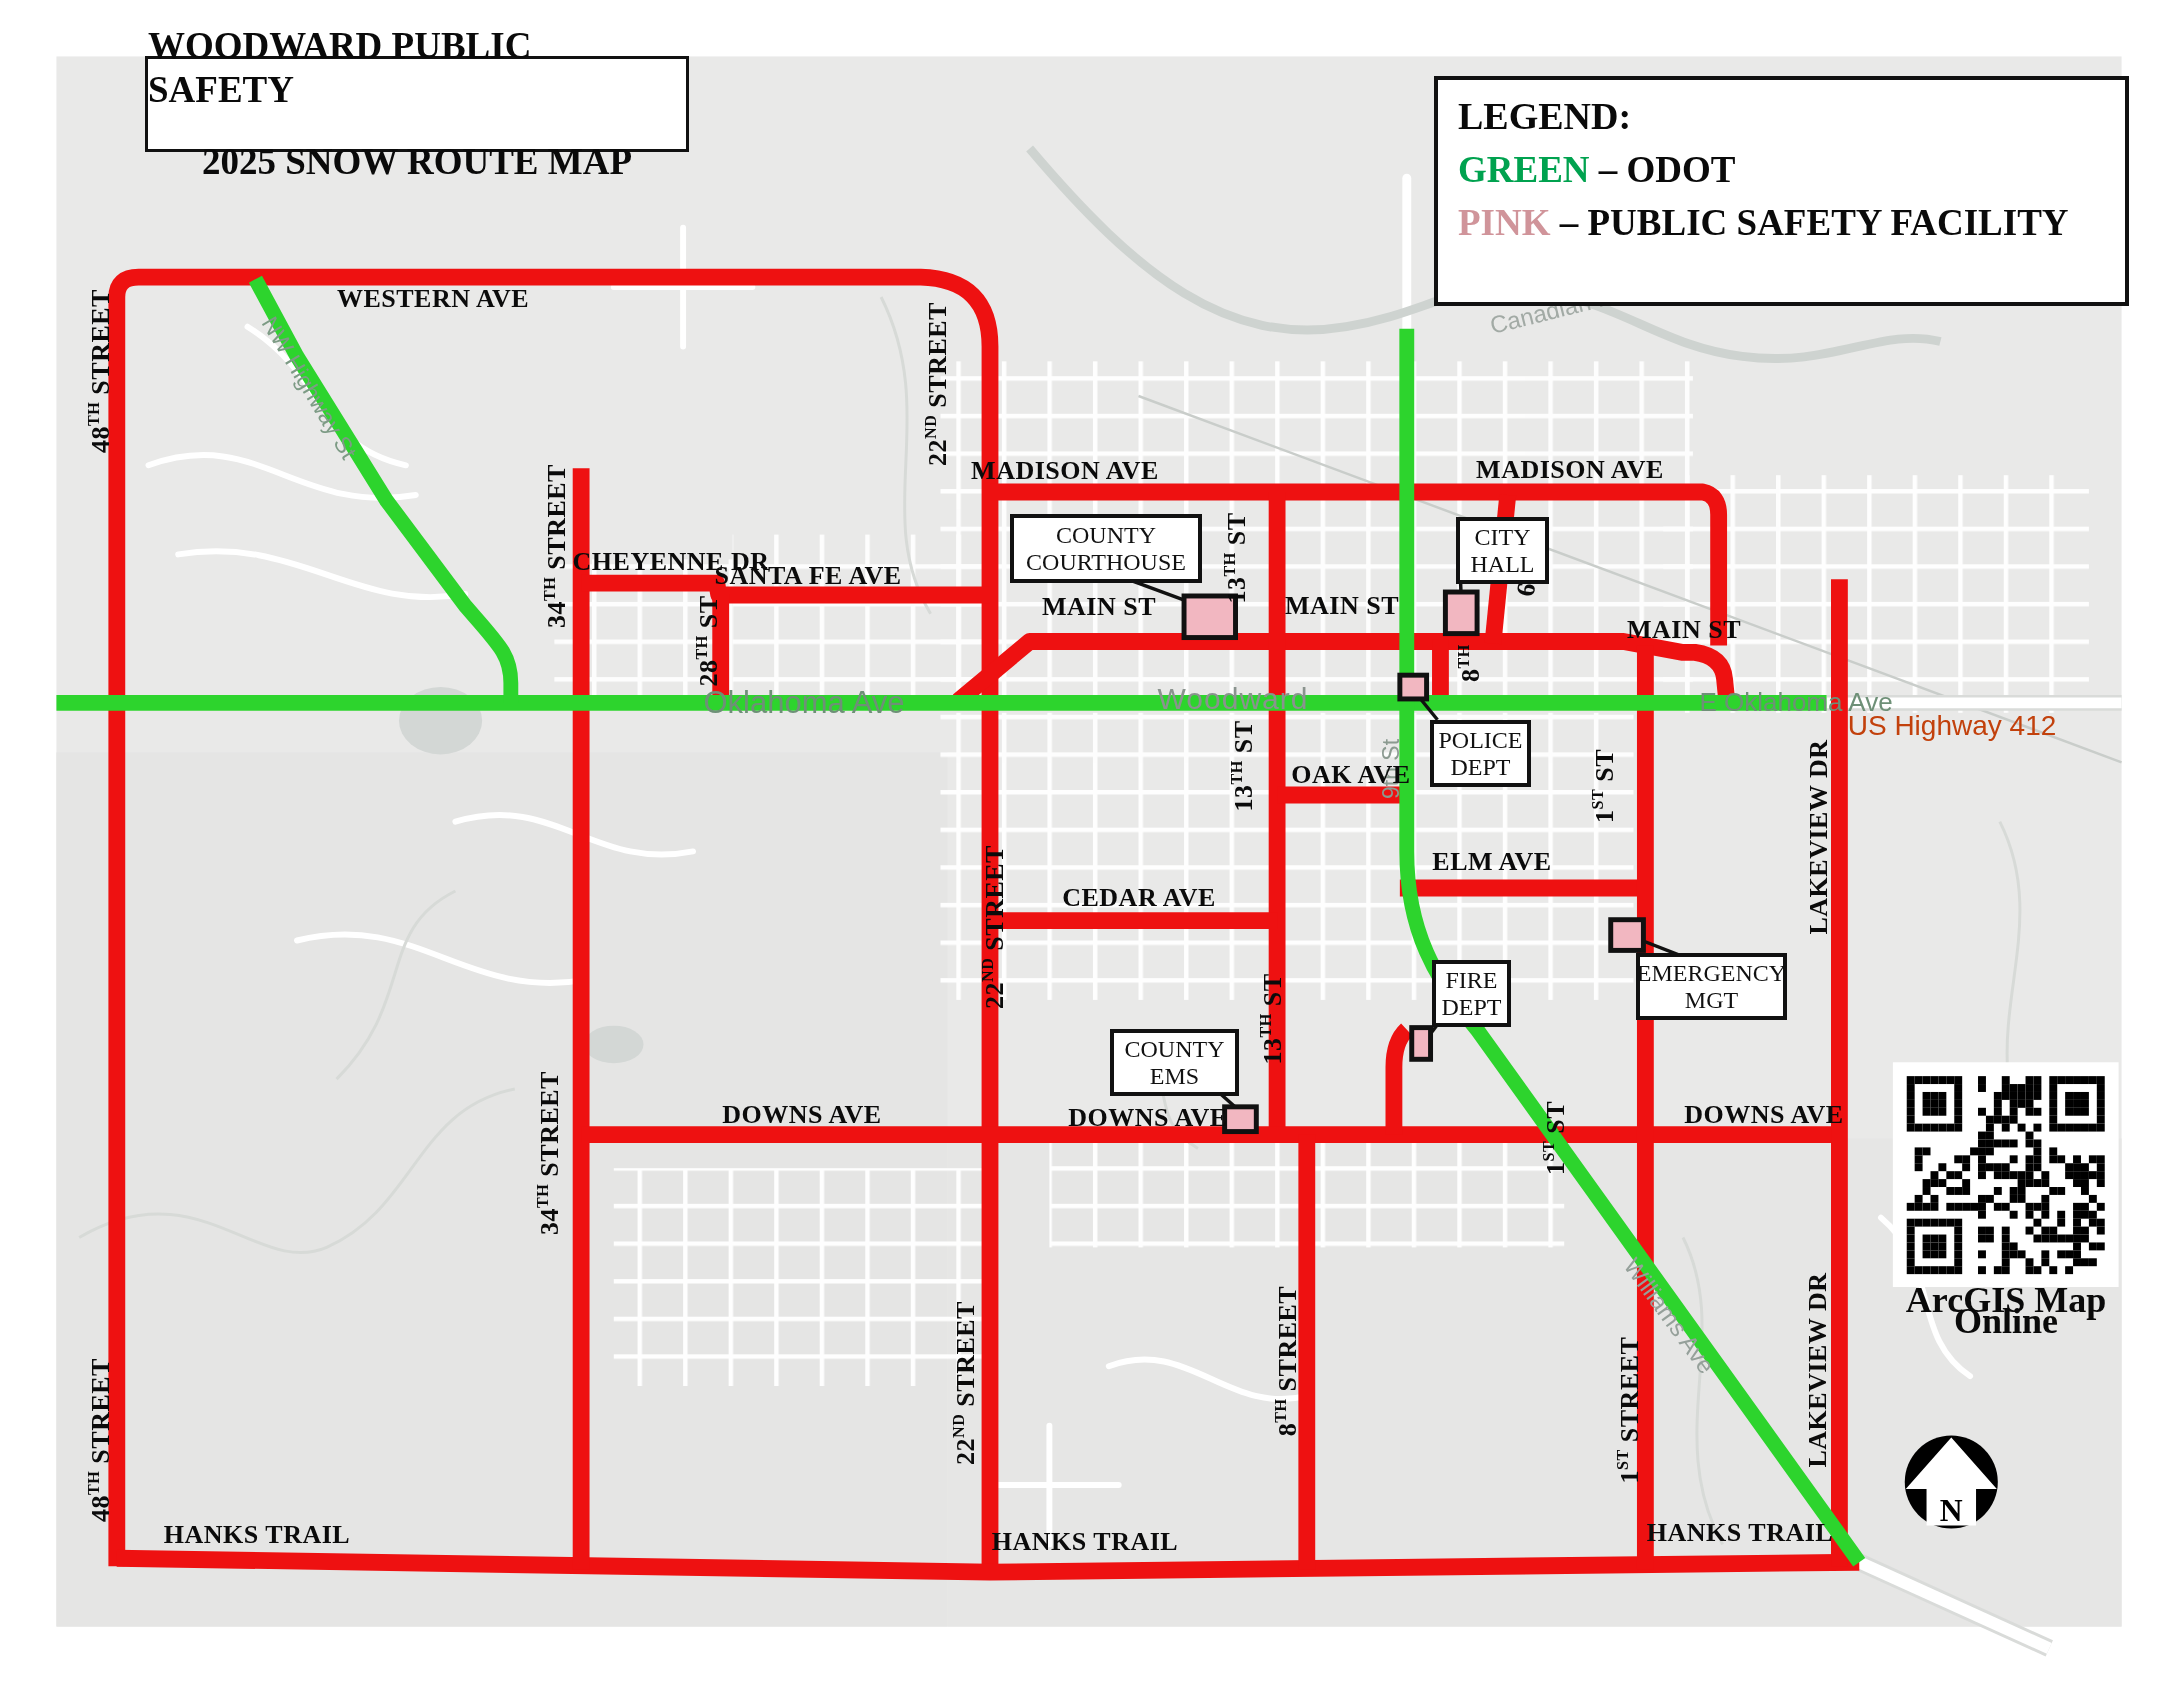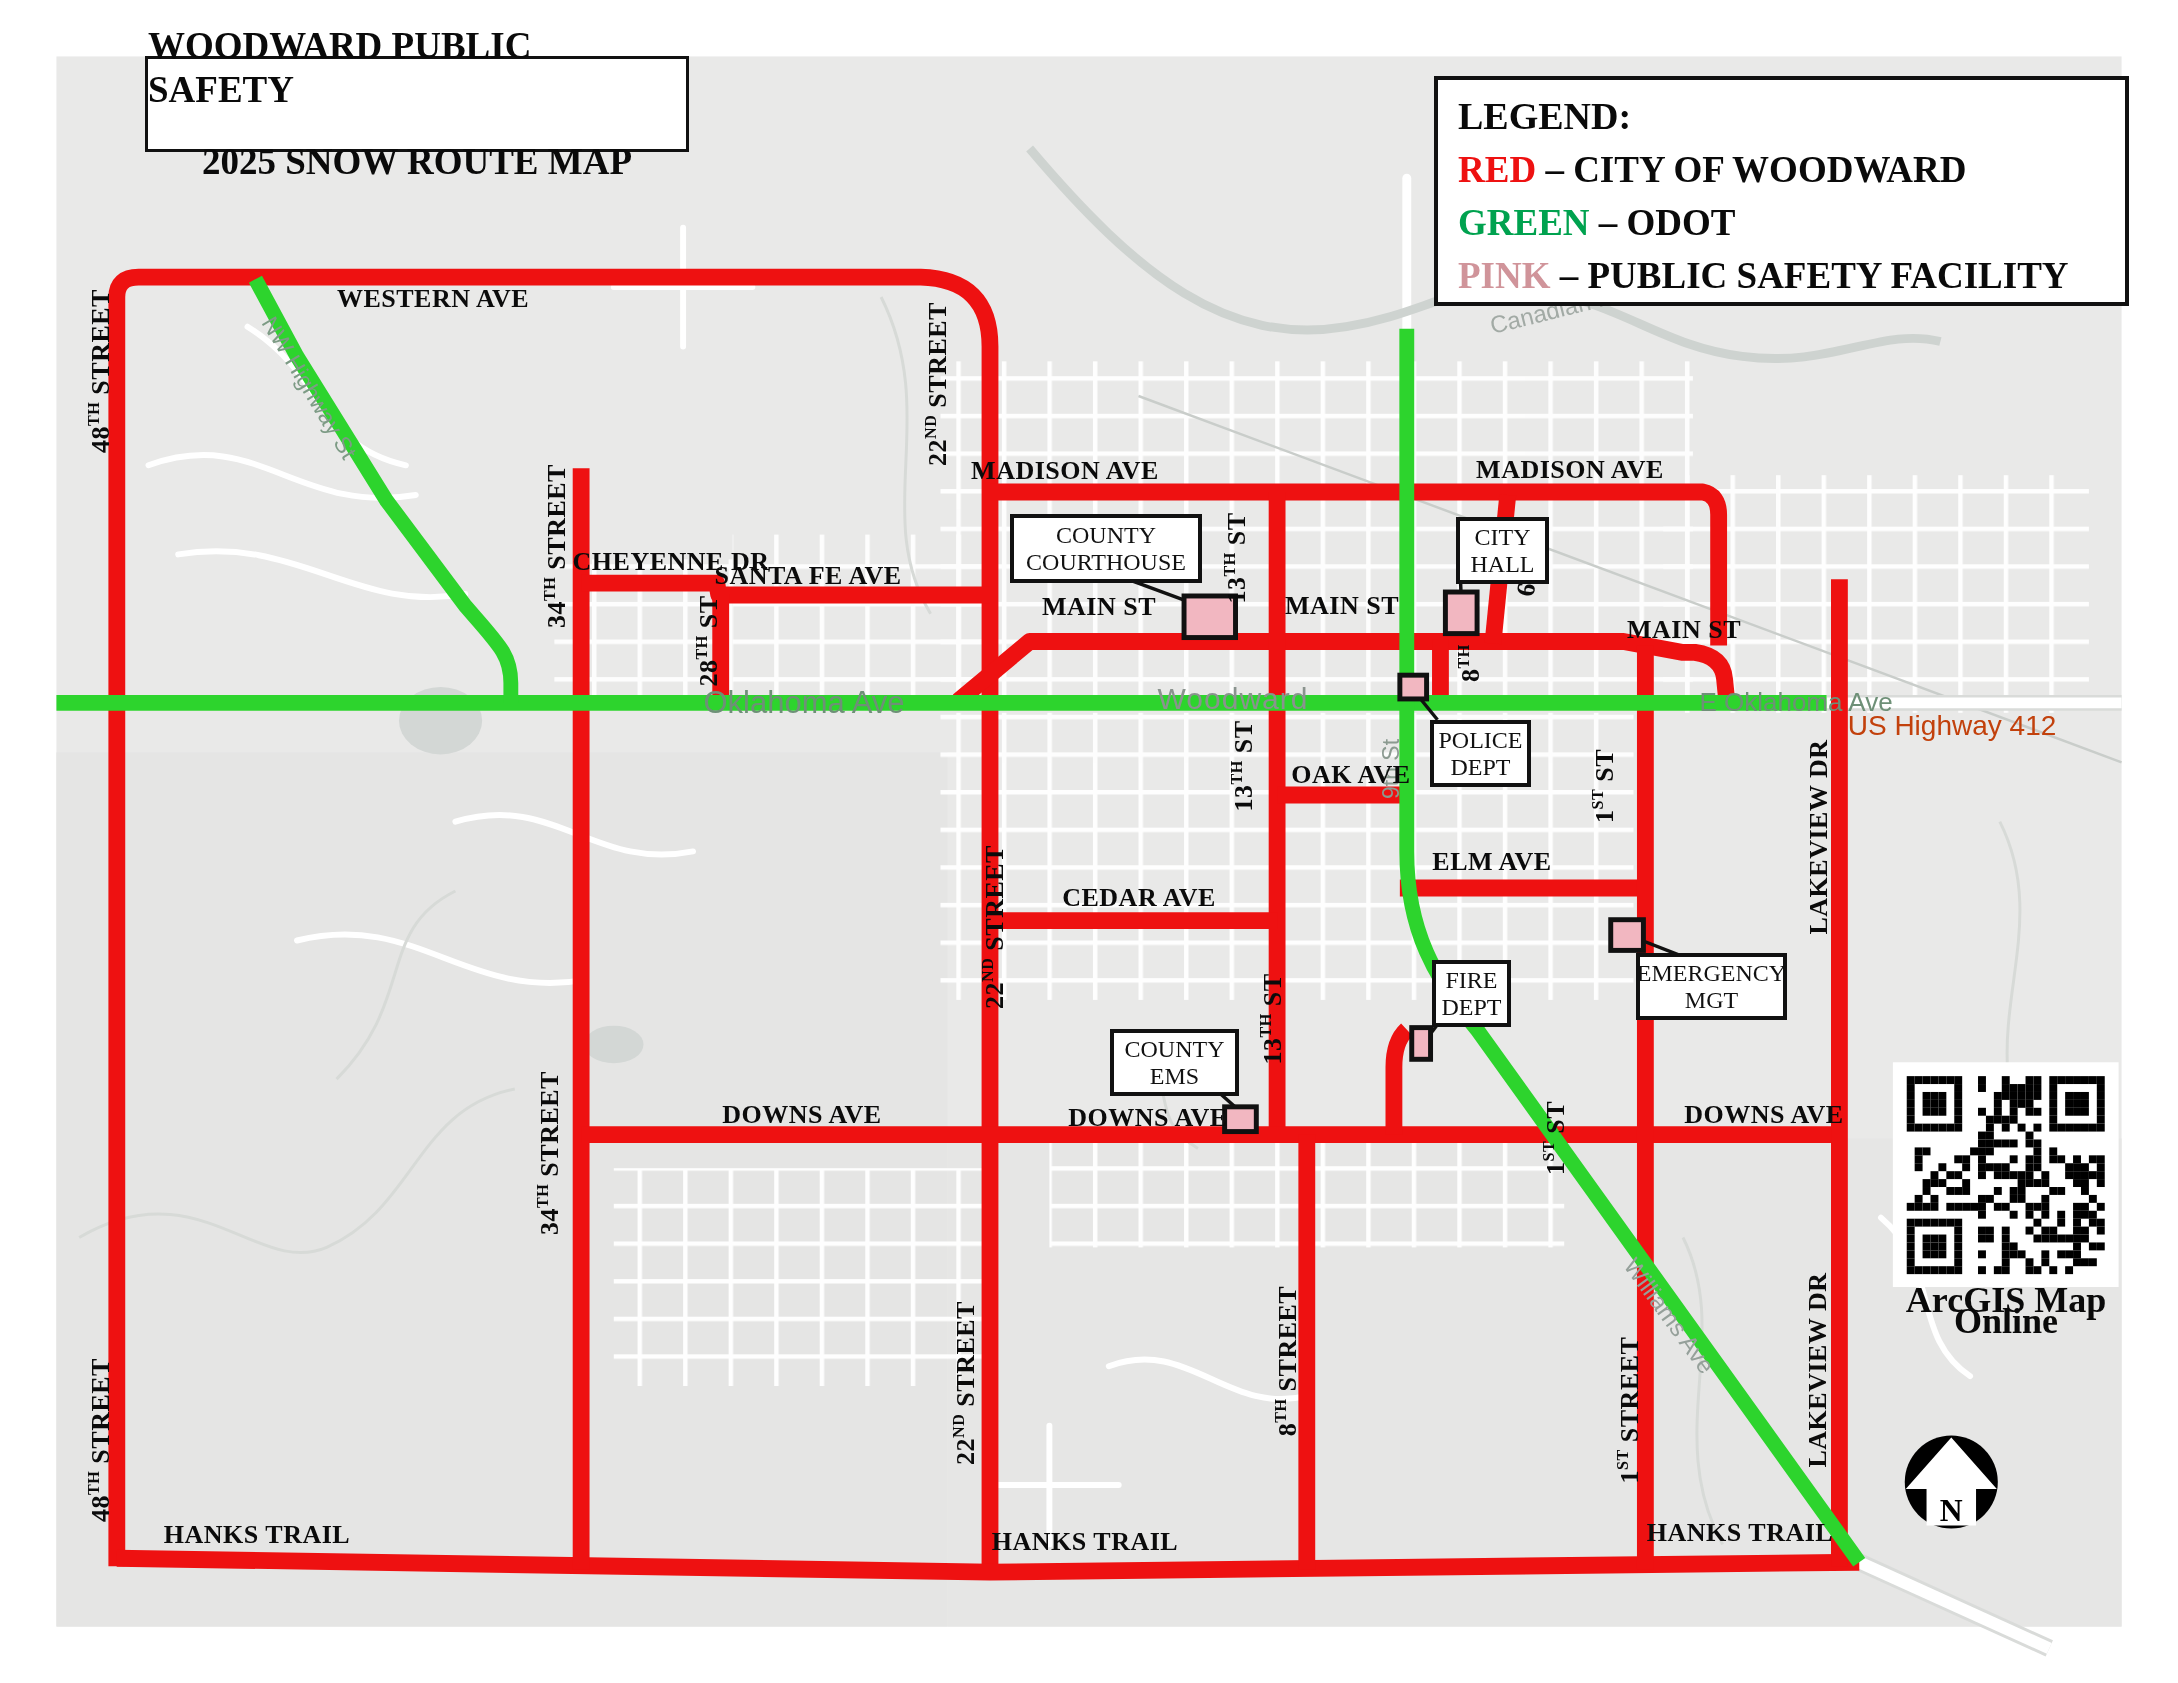--- a/index.html
+++ b/index.html
@@ -446,23 +446,20 @@
   </svg>
 
   <div class="title-box">
     <div>WOODWARD PUBLIC SAFETY</div>
     <div>2025 SNOW ROUTE MAP</div>
   </div>
 
   <div class="legend">
     <div class="legend-heading">LEGEND:</div>
     <div class="legend-row">
-      <span style="color: rgb(238, 17, 17);">RED</span><span> – </span><span>CITY OF WOODWARD</span>
-    </div>
-    <div class="legend-row">
       <span style="color: rgb(0, 162, 79); margin-top: 13px;">GREEN</span><span> – </span><span>ODOT</span>
     </div>
     <div class="legend-row">
       <span style="color: rgb(208, 148, 154);">PINK</span><span> – </span><span>PUBLIC SAFETY FACILITY</span>
     </div>
   </div>
 
   <div class="sl" style="left:433px;top:299px">WESTERN AVE</div>
   <div class="sl" style="left:671px;top:562px">CHEYENNE DR</div>
   <div class="sl" style="left:808px;top:576px">SANTA FE AVE</div>

